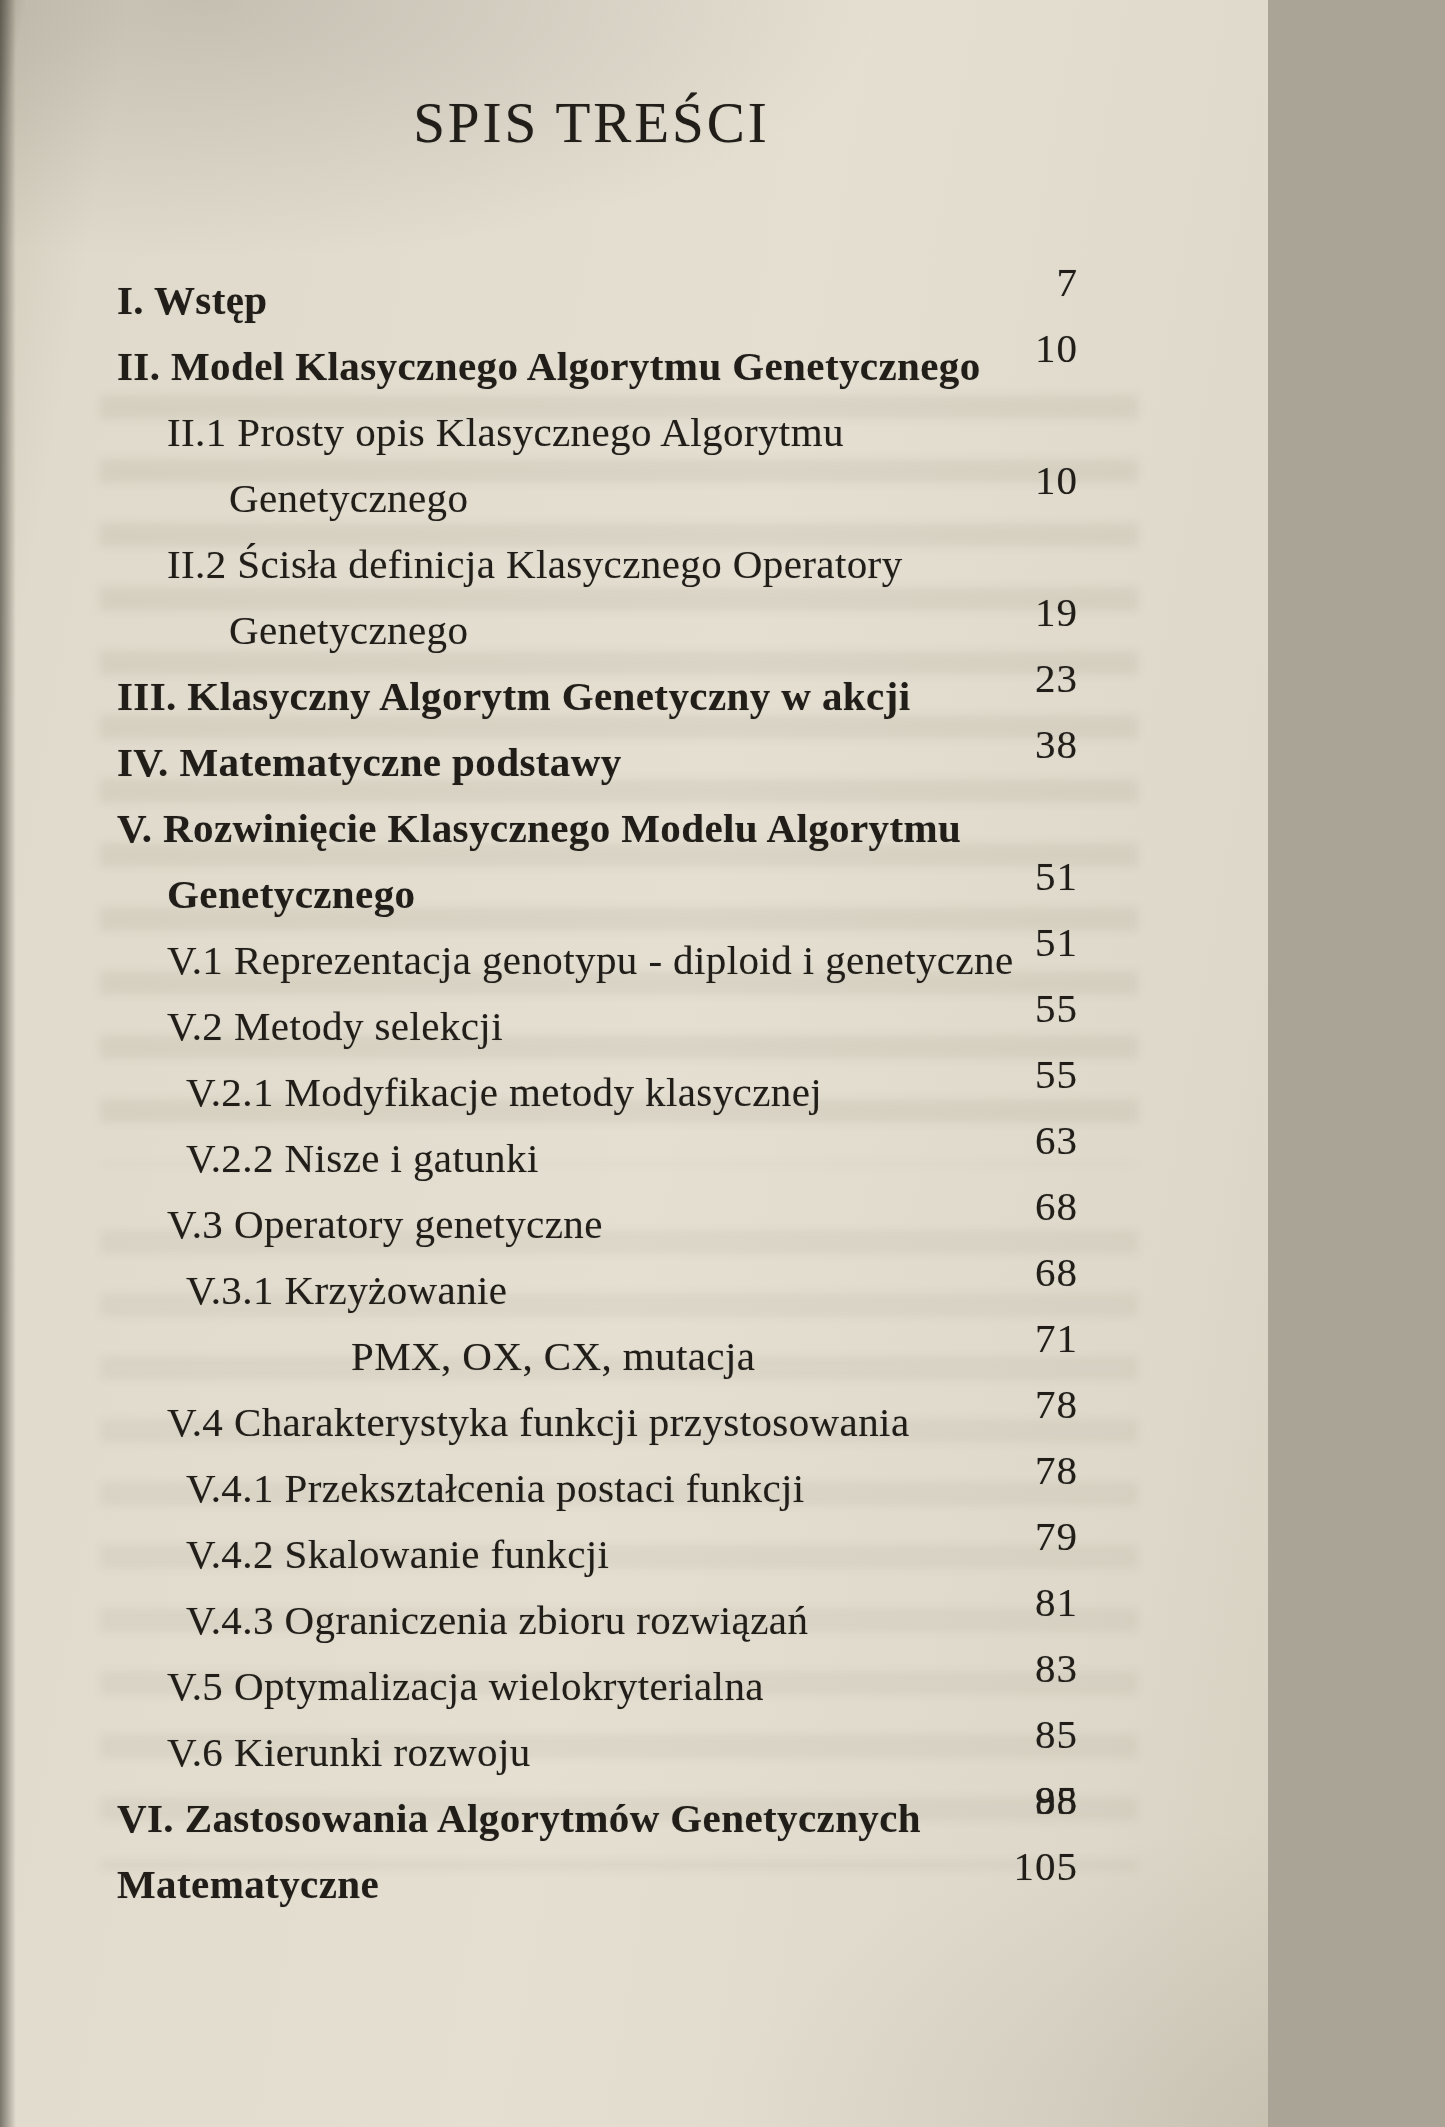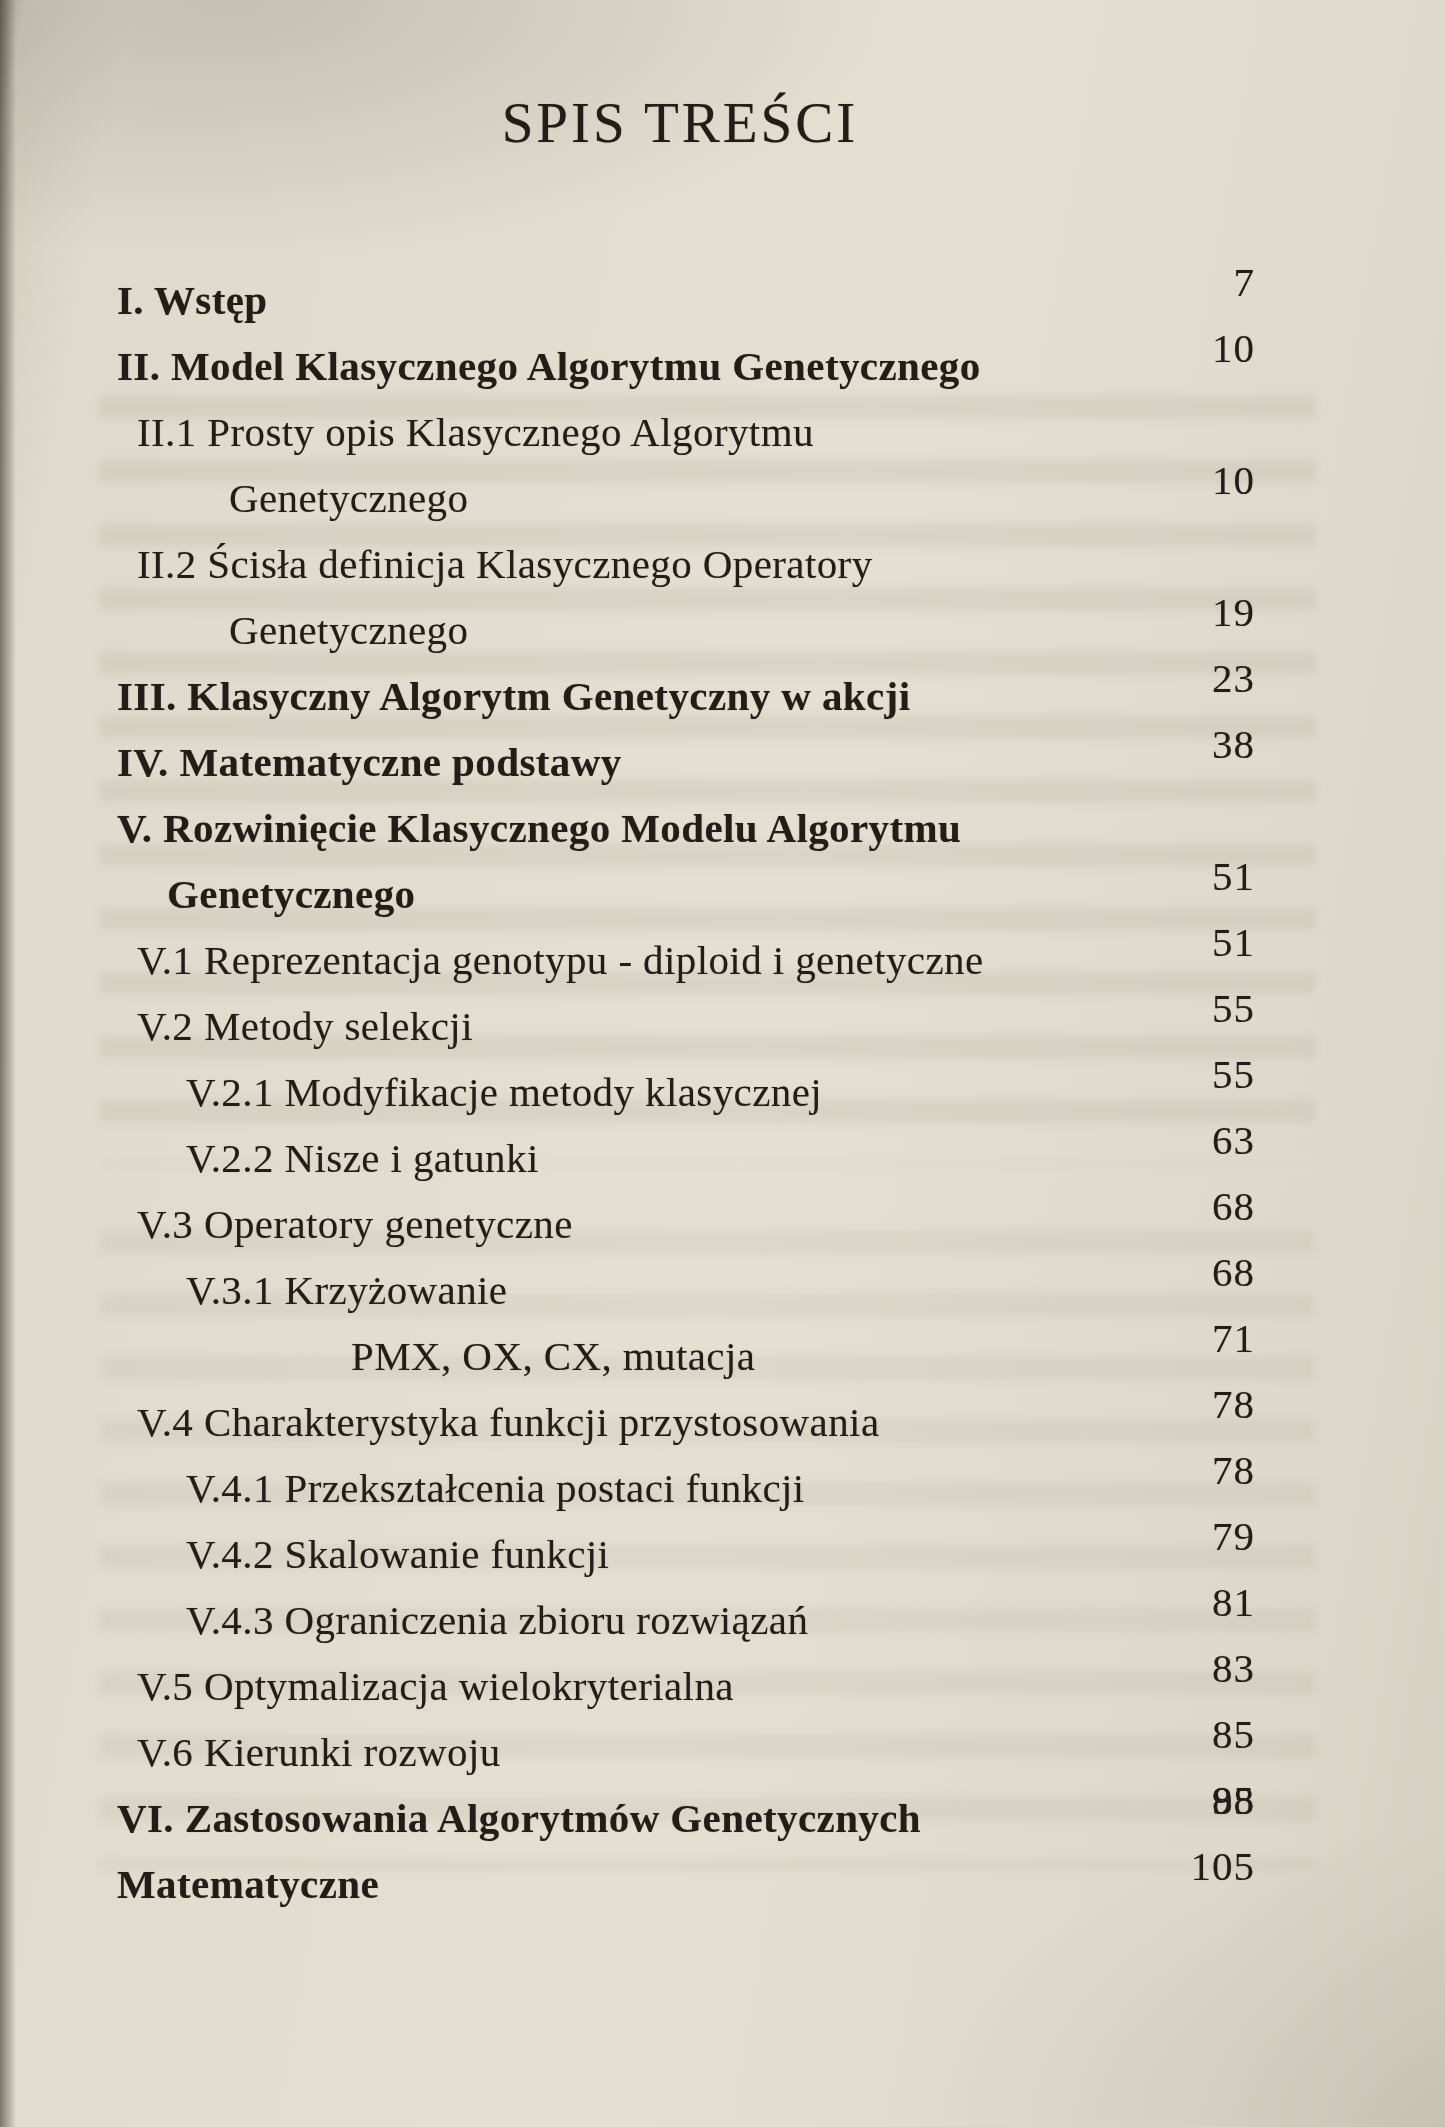--- a/index.html
+++ b/index.html
@@ -4,21 +4,21 @@
 <style>
   html, body {
     margin: 0;
     padding: 0;
     width: 1445px;
     height: 2127px;
     background: #a9a495;
   }
   .paper {
     position: relative;
-    width: 1445px;
+    width: 1268px;
     height: 2127px;
     overflow: hidden;
     font-family: "Liberation Serif", "DejaVu Serif", serif;
     color: #211e1a;
     background:
       radial-gradient(1100px 420px at 16% 0%, rgba(55,50,40,0.16), transparent 62%),
       radial-gradient(900px 500px at 100% 100%, rgba(70,64,50,0.10), transparent 60%),
       linear-gradient(100deg, #b3ae9e 0px, #d2cdbd 26px, #dfdacb 130px, #e4dfd1 52%, #ddd8c9 86%, #d5d0c0 100%);
   }
   .edge-shadow {
@@ -75,21 +75,21 @@
     font-size: 41px;
     white-space: nowrap;
   }
   .label {
     display: inline-block;
     letter-spacing: 0.4px;
     text-shadow: 0 0 1px rgba(33,30,26,0.30);
   }
   .entry.bold .label { font-weight: 700; }
   .lvl0 { margin-left: 12px; }
-  .lvl1 { margin-left: 32px; }
+  .lvl1 { margin-left: 62px; }
   .lvl2 { margin-left: 81px; }
   .lvl0.cont { margin-left: 62px; }
   .lvl1.cont { margin-left: 124px; }
   .lvl2.cont { margin-left: 246px; }
   .num {
     position: absolute;
     right: 0;
     top: -18px;
     line-height: 66px;
     font-size: 41px;

